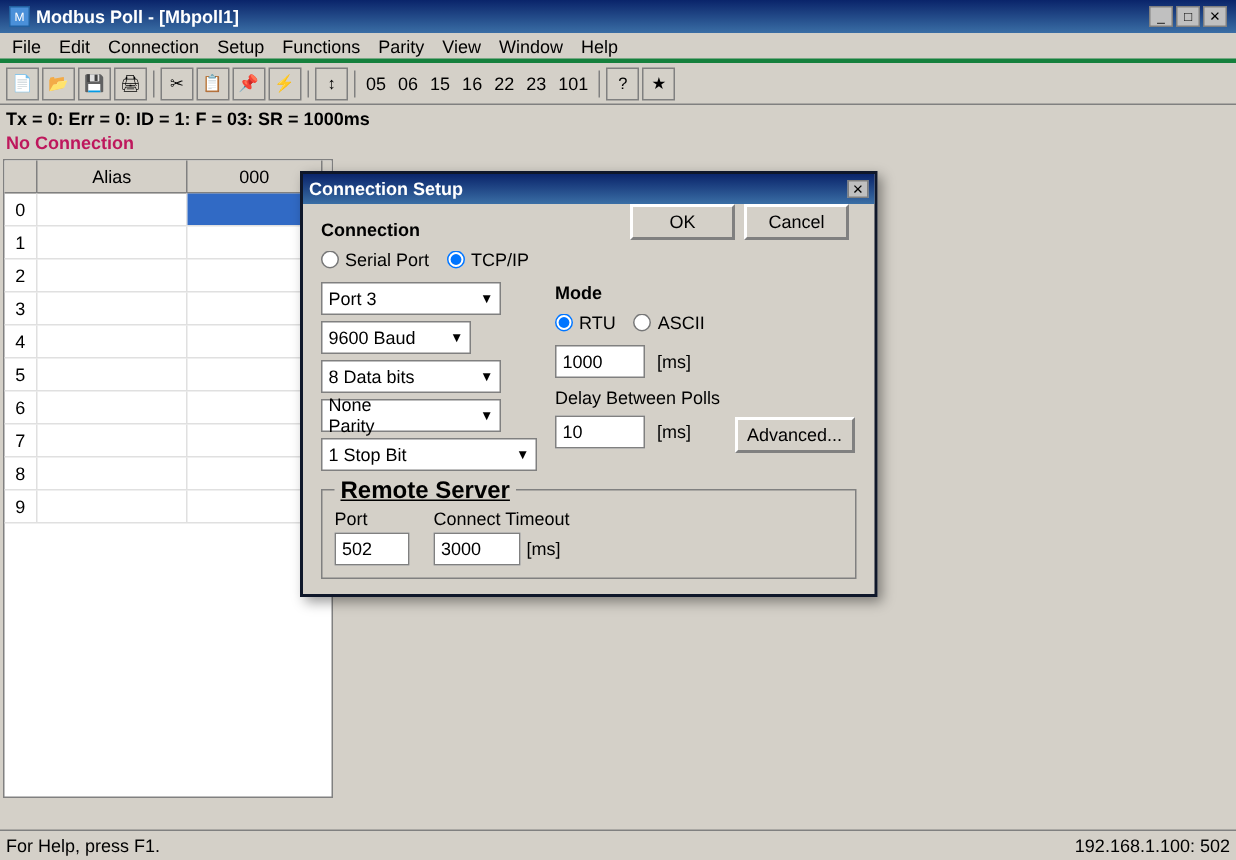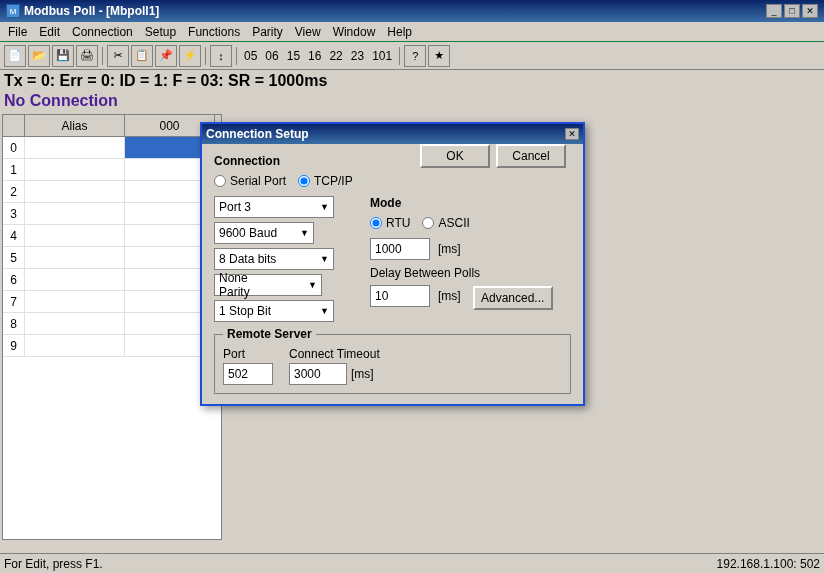--- a/index.html
+++ b/index.html
@@ -58,23 +58,23 @@
       justify-content: center;
       cursor: pointer;
       color: black;
     }
 
     
     .menu-bar {
       background: #d4d0c8;
       height: 20px;
       display: flex;
-      align-items: flex-end;
+      align-items: flex-start;
       padding: 0 2px;
-      border-bottom: 1px solid #15803d;
+      border-bottom: 3px solid #15803d;
     }
     .menu-item {
       padding: 1px 6px;
       font-size: 12px;
       cursor: pointer;
       height: 18px;
       display: flex;
       align-items: center;
     }
 
@@ -108,26 +108,26 @@
     .toolbar-num {
       font-size: 12px;
       padding: 0 3px;
       cursor: pointer;
     }
 
     
     .status-top {
       background: #d4d0c8;
       padding: 2px 4px;
-      font-size: 16px;
+      font-size: 12px;
       font-weight: bold;
     }
     .no-connection {
-      color: #4c1d95;
-      font-size: 16px;
+      color: #be185d;
+      font-size: 12px;
       font-weight: bold;
       padding: 0 4px 2px 4px;
     }
 
     
     .main-area {
       display: flex;
       background: #d4d0c8;
       position: relative;
       height: calc(573px - 22px - 20px - 28px - 34px - 20px);
@@ -171,21 +171,21 @@
     }
     .table-cell.selected { background: #316ac5; color: white; }
 
     
     .dialog {
       position: absolute;
       top: 10px;
       left: 200px;
       width: 385px;
       background: #d4d0c8;
-      border: 2px solid #1d4ed8;
+      border: 2px solid #0f172a;
       box-shadow: 3px 3px 8px rgba(0,0,0,0.4);
     }
     .dialog-title-bar {
       background: linear-gradient(to bottom, #0a246a, #3a6ea5);
       color: white;
       height: 20px;
       display: flex;
       align-items: center;
       justify-content: space-between;
       padding: 0 4px;
@@ -281,22 +281,23 @@
       padding: 8px;
       margin-top: 8px;
       position: relative;
     }
     .remote-server-label {
       position: absolute;
       top: -8px;
       left: 8px;
       background: #d4d0c8;
       padding: 0 4px;
-      font-size: 12px;
+      font-size: 16px;
       font-weight: bold;
+      text-decoration: underline;
     }
     .remote-fields {
       display: flex;
       gap: 16px;
       margin-top: 4px;
     }
     .remote-field-label {
       font-size: 12px;
       margin-bottom: 2px;
     }
@@ -486,25 +487,25 @@
             <span class="dropdown-arrow">▼</span>
           </div>
           <div class="dropdown" style="width:100px; margin-bottom:4px;">
             <span>9600 Baud</span>
             <span class="dropdown-arrow">▼</span>
           </div>
           <div class="dropdown" style="width:120px; margin-bottom:4px;gap:28px;">
             <span>8 Data bits</span>
             <span class="dropdown-arrow">▼</span>
           </div>
-          <div class="dropdown" style="width:108px; margin-bottom:4px;gap:38px;">
+          <div class="dropdown" style="width:120px; margin-bottom:4px;gap:38px;">
             <span>None Parity</span>
             <span class="dropdown-arrow">▼</span>
           </div>
-          <div class="dropdown" style="width:120px; margin-bottom:4px;">
+          <div class="dropdown" style="width:144px; margin-bottom:4px;">
             <span>1 Stop Bit</span>
             <span class="dropdown-arrow">▼</span>
           </div>
         </div>
 
         <div style="flex:1;">
 
           <div class="section-label">Mode</div>
           <div class="radio-group" style="margin-bottom:8px;">
             <label class="radio-item">
@@ -519,21 +520,21 @@
 
           <div class="inline-row">
             <input type="text" class="input-field" value="1000" style="width: 60px;">
             <span class="ms-label">[ms]</span>
           </div>
 
           <div class="field-group-label">Delay Between Polls</div>
           <div class="inline-row">
             <input type="text" class="input-field" value="10" style="width: 60px;">
             <span class="ms-label">[ms]</span>
-            <button class="advanced-btn" style="margin-left:8px;">Advanced...</button>
+            <button class="advanced-btn" style="margin-left:25px;">Advanced...</button>
           </div>
         </div>
       </div>
 
       <div class="remote-server-section">
         <span class="remote-server-label">Remote Server</span>
         <div class="remote-fields">
           <div>
             <div class="remote-field-label">Port</div>
             <input type="text" class="remote-input" value="502" style="width: 50px;">
@@ -545,15 +546,15 @@
               <span>[ms]</span>
             </div>
           </div>
         </div>
       </div>
     </div>
   </div>
 </div>
 
 <div class="status-bar">
-  <span>For Edit, press F1.</span>
+  <span>For Help, press F1.</span>
   <span>192.168.1.100: 502</span>
 </div>
 
 </body></html>

